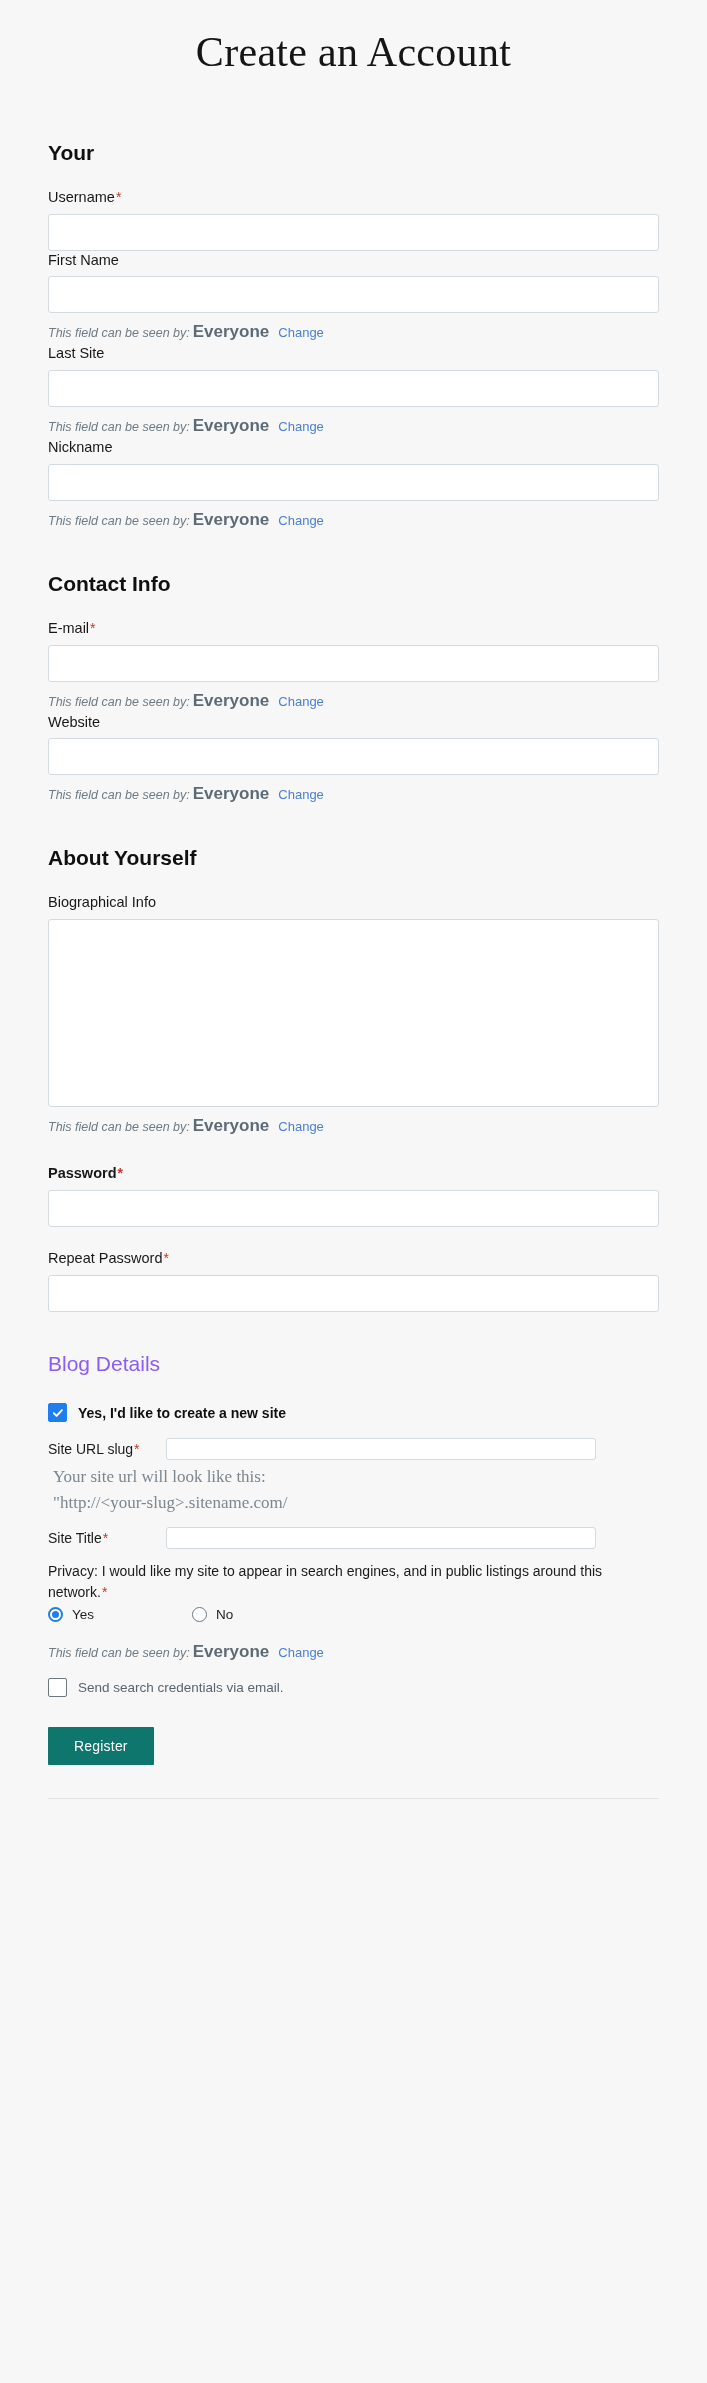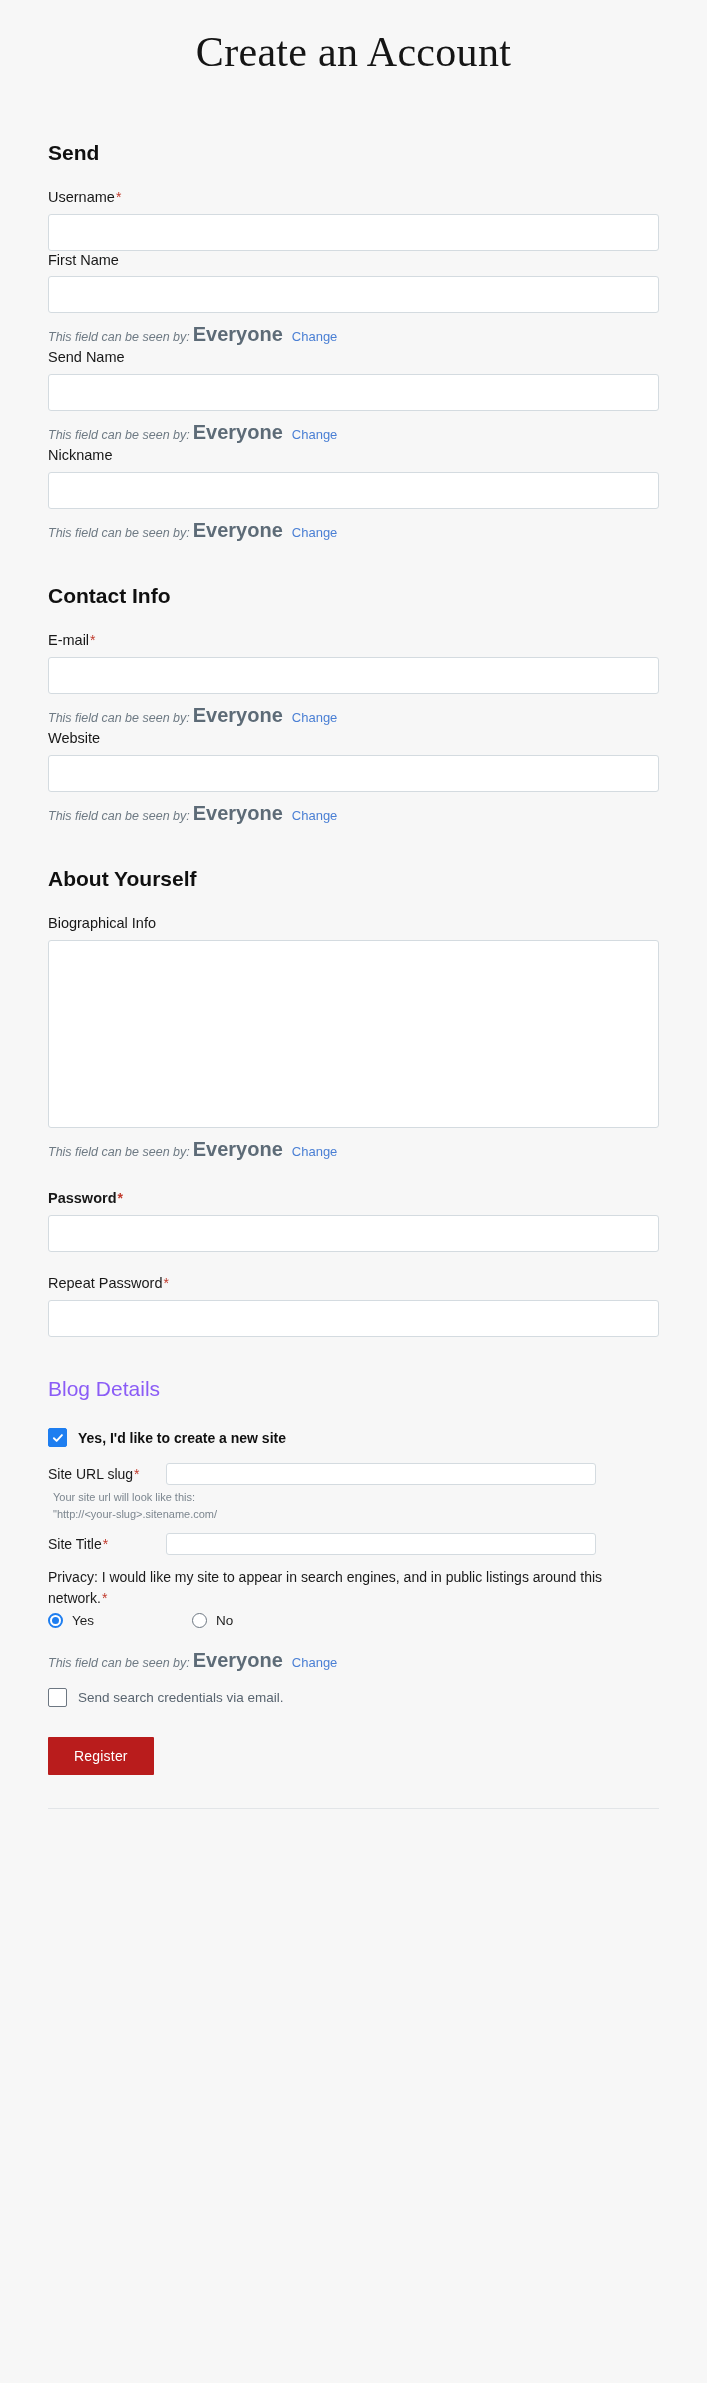--- a/index.html
+++ b/index.html
@@ -112,21 +112,21 @@
     display: block;
   }
   .visibility .vis-text {
     font-style: italic;
     color: #6e7a84;
   }
   .visibility .vis-level {
     font-weight: 700;
     font-style: normal;
     color: #5d6b77;
-    font-size: 20px;
+    font-size: 17px;
     margin-left: 3px;
   }
   .visibility .vis-change {
     color: #4a7fd4;
     margin-left: 9px;
     font-size: 13px;
     text-decoration: none;
     cursor: pointer;
   }
 
@@ -195,24 +195,25 @@
     border: 1px solid #d4dbe0;
     border-radius: 3px;
     padding: 2px 7px;
     font-family: "Liberation Sans", sans-serif;
     font-size: 13px;
     color: #222;
     outline: none;
     max-width: 430px;
   }
   .helper {
-    font-size: 11px;
+    font-size: 17px;
     color: #7c868f;
     line-height: 1.55;
     margin: 4px 0 10px 5px;
+    font-family: Liberation Serif, serif;
   }
   .helper div { white-space: pre; }
 
   .privacy-text {
     font-size: 14px;
     color: #1a1a1a;
     line-height: 1.5;
     margin-top: 12px;
     margin-bottom: 4px;
     max-width: 560px;
@@ -264,21 +265,21 @@
 
   .visibility.blog-vis {
     margin-top: 18px;
     margin-bottom: 14px;
   }
 
   .register-wrap {
     margin-top: 30px;
   }
   .register-button {
-    background: #b91c1c;
+    background: #0f766e;
     color: #ffffff;
     border: none;
     border-radius: 1px;
     font-family: "Liberation Sans", sans-serif;
     font-size: 14px;
     padding: 11px 26px;
     cursor: pointer;
     letter-spacing: 0.2px;
   }
   .footer-rule {
@@ -291,39 +292,39 @@
 </style>
 </head>
 <body>
 
 <div class="page">
 
   <h1 class="page-title">Create an Account</h1>
 
   <div class="form-wrap">
 
-    <h2 class="section-heading">Send</h2>
+    <h2 class="section-heading">Your</h2>
 
     <div class="field">
       <label class="field-label">
         <span>Username</span><span class="req">*</span>
       </label>
       <input class="text-input" type="text" value="" style="">
     </div>
 
     <div class="field">
       <label class="field-label">First Name</label>
       <input class="text-input" type="text" value="" style="">
       <span class="visibility">
         <span class="vis-text">This field can be seen by:</span><span class="vis-level">Everyone</span><a class="vis-change">Change</a>
       </span>
     </div>
 
     <div class="field">
-      <label class="field-label">Send Name</label>
+      <label class="field-label">Last Site</label>
       <input class="text-input" type="text" value="" style="">
       <span class="visibility">
         <span class="vis-text">This field can be seen by:</span><span class="vis-level">Everyone</span><a class="vis-change">Change</a>
       </span>
     </div>
 
     <div class="field">
       <label class="field-label">Nickname</label>
       <input class="text-input" type="text" value="" style="">
       <span class="visibility">

